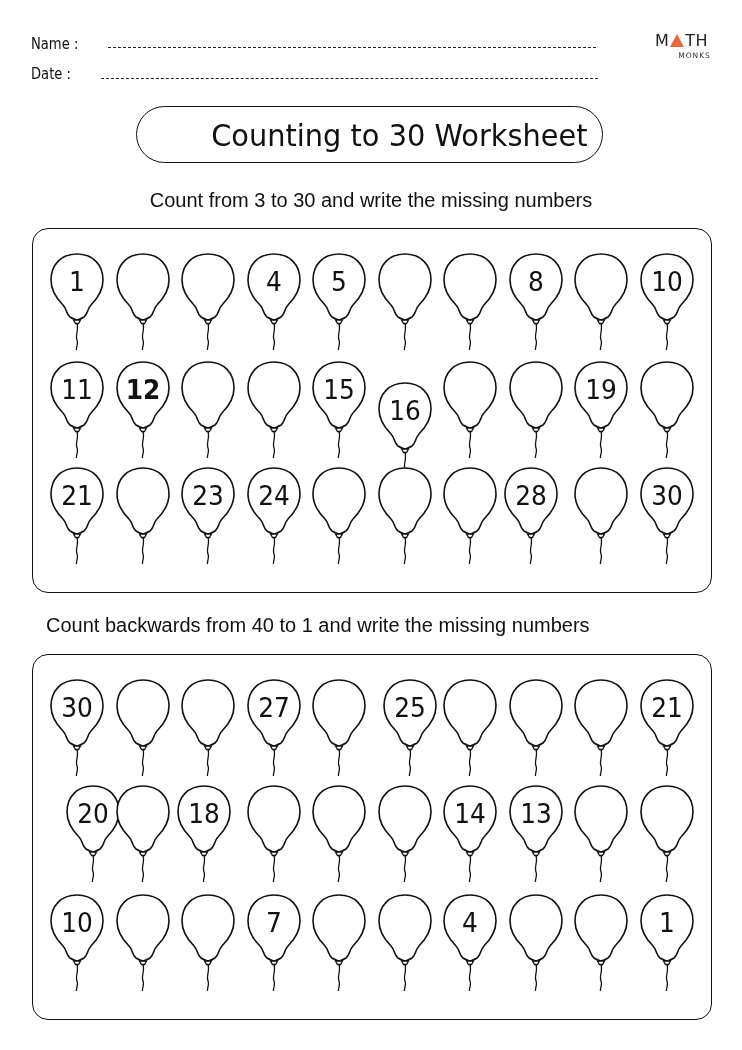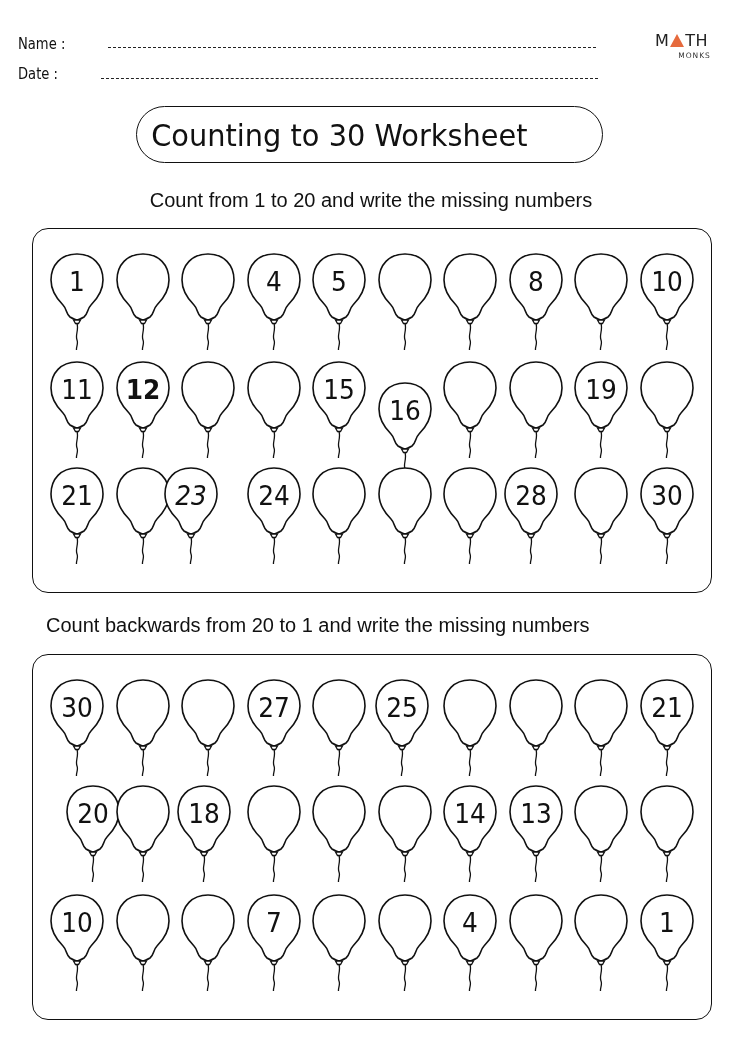--- a/index.html
+++ b/index.html
@@ -1,24 +1,24 @@
 <!DOCTYPE html>
 <html><head>
 <meta charset="utf-8">
 <style>
   html, body { margin: 0; padding: 0; background: #ffffff; }
   body { width: 742px; height: 1050px; position: relative; overflow: hidden; font-family: "Liberation Sans", sans-serif; color: #111; }
-  .field-row { position: absolute; left: 18px; display: flex; align-items: flex-end; }
+  .field-row { position: absolute; left: 31px; display: flex; align-items: flex-end; }
   .field-label { font-family: "DejaVu Sans", sans-serif; font-size: 16px; transform: scaleX(0.82); transform-origin: left bottom; white-space: nowrap; }
   .field-line { position: absolute; border-bottom: 1.5px dashed #222; height: 0; }
   .logo { position: absolute; left: 655px; top: 32px; width: 60px; height: 30px; }
   .logo-math { font-family: "DejaVu Sans", sans-serif; font-size: 16px; letter-spacing: 0.5px; font-weight: 500; display: flex; align-items: flex-end; height: 17px; line-height: 17px; color: #222; }
   .logo-tri { width: 0; height: 0; border-left: 7px solid transparent; border-right: 7px solid transparent; border-bottom: 13px solid #e66a3d; margin: 0 1px 2px 1px; }
   .logo-monks { font-family: "DejaVu Sans", sans-serif; font-size: 7.5px; letter-spacing: 1px; margin-left: 19px; margin-top: 2px; color: #333; text-align: center; }
-  .title-pill { position: absolute; left: 136px; top: 106px; width: 467px; height: 57px; border: 1.5px solid #111; border-radius: 29px; box-sizing: border-box; display: flex; align-items: center; justify-content: flex-start; }
+  .title-pill { position: absolute; left: 136px; top: 106px; width: 467px; height: 57px; border: 1.5px solid #111; border-radius: 29px; box-sizing: border-box; display: flex; align-items: center; justify-content: flex-end; }
   .title-text { font-family: "DejaVu Sans", sans-serif; font-size: 31px; transform: scaleX(0.93); white-space: nowrap; }
   .instruction { position: absolute; left: 0; width: 742px; text-align: center; font-family: "Liberation Sans", sans-serif; font-size: 20px; }
   .instruction.i2 { text-align: left; left: 46px; width: auto; }
   .box { position: absolute; left: 32px; width: 680px; border: 1.5px solid #111; border-radius: 16px; box-sizing: border-box; }
   .balloon { position: absolute; width: 58px; height: 98px; }
   .balloon svg { position: absolute; left: 0; top: 0; }
   .balloon-num { position: absolute; left: 0; top: 14px; width: 58px; text-align: center; font-family: "DejaVu Sans", sans-serif; font-size: 27px; transform: scaleX(0.92); line-height: 32px; color: #111; }
 </style>
 </head>
 <body>
@@ -39,24 +39,24 @@
     <span class="logo-tri"></span>
     <span>TH</span>
   </div>
   <div class="logo-monks">MONKS</div>
 </div>
 
 <div class="title-pill">
   <span class="title-text">Counting to 30 Worksheet</span>
 </div>
 
-<div class="instruction" style="top:189px;">Count from 1 to 20 and write the missing numbers</div>
+<div class="instruction" style="top:189px;">Count from 3 to 30 and write the missing numbers</div>
 <div class="box" id="box0" style="top:228px; height:365px;"></div>
 
-<div class="instruction i2" style="top:614px;">Count backwards from 20 to 1 and write the missing numbers</div>
+<div class="instruction i2" style="top:614px;">Count backwards from 40 to 1 and write the missing numbers</div>
 <div class="box" id="box1" style="top:654px; height:366px;"></div>
 
 <div class="balloon" style="left: 48px; top: 252px;">
     <svg width="58" height="98" viewBox="0 0 58 98">
       <path d="M29 2 C13 2 3 13 3 28 C3 40 10 48 15 53 C19 57 18 62 22 65 C25 67 27 67 29 68 C31 67 33 67 36 65 C40 62 39 57 43 53 C48 48 55 40 55 28 C55 13 45 2 29 2 Z" fill="#fff" stroke="#111" stroke-width="1.6"></path>
       <path d="M25.5 68 L32.5 68 L30.5 71.5 L27.5 71.5 Z" fill="#fff" stroke="#111" stroke-width="1.3"></path>
       <path d="M29 71.5 C31 78 27 83 29 88 C30.5 92 28 95 28.5 98" fill="none" stroke="#111" stroke-width="1.3"></path>
     </svg>
     <div class="balloon-num">1</div>
   </div>
@@ -221,21 +221,21 @@
     <div class="balloon-num">21</div>
   </div>
 <div class="balloon" style="left: 113.5px; top: 466px;">
     <svg width="58" height="98" viewBox="0 0 58 98">
       <path d="M29 2 C13 2 3 13 3 28 C3 40 10 48 15 53 C19 57 18 62 22 65 C25 67 27 67 29 68 C31 67 33 67 36 65 C40 62 39 57 43 53 C48 48 55 40 55 28 C55 13 45 2 29 2 Z" fill="#fff" stroke="#111" stroke-width="1.6"></path>
       <path d="M25.5 68 L32.5 68 L30.5 71.5 L27.5 71.5 Z" fill="#fff" stroke="#111" stroke-width="1.3"></path>
       <path d="M29 71.5 C31 78 27 83 29 88 C30.5 92 28 95 28.5 98" fill="none" stroke="#111" stroke-width="1.3"></path>
     </svg>
     <div class="balloon-num"></div>
   </div>
-<div class="balloon" style="left: 162px; top: 466px; font-style: italic;">
+<div class="balloon" style="left: 179px; top: 466px;">
     <svg width="58" height="98" viewBox="0 0 58 98">
       <path d="M29 2 C13 2 3 13 3 28 C3 40 10 48 15 53 C19 57 18 62 22 65 C25 67 27 67 29 68 C31 67 33 67 36 65 C40 62 39 57 43 53 C48 48 55 40 55 28 C55 13 45 2 29 2 Z" fill="#fff" stroke="#111" stroke-width="1.6"></path>
       <path d="M25.5 68 L32.5 68 L30.5 71.5 L27.5 71.5 Z" fill="#fff" stroke="#111" stroke-width="1.3"></path>
       <path d="M29 71.5 C31 78 27 83 29 88 C30.5 92 28 95 28.5 98" fill="none" stroke="#111" stroke-width="1.3"></path>
     </svg>
     <div class="balloon-num">23</div>
   </div>
 <div class="balloon" style="left: 244.5px; top: 466px;">
     <svg width="58" height="98" viewBox="0 0 58 98">
       <path d="M29 2 C13 2 3 13 3 28 C3 40 10 48 15 53 C19 57 18 62 22 65 C25 67 27 67 29 68 C31 67 33 67 36 65 C40 62 39 57 43 53 C48 48 55 40 55 28 C55 13 45 2 29 2 Z" fill="#fff" stroke="#111" stroke-width="1.6"></path>
@@ -325,21 +325,21 @@
     <div class="balloon-num">27</div>
   </div>
 <div class="balloon" style="left: 310px; top: 678px;">
     <svg width="58" height="98" viewBox="0 0 58 98">
       <path d="M29 2 C13 2 3 13 3 28 C3 40 10 48 15 53 C19 57 18 62 22 65 C25 67 27 67 29 68 C31 67 33 67 36 65 C40 62 39 57 43 53 C48 48 55 40 55 28 C55 13 45 2 29 2 Z" fill="#fff" stroke="#111" stroke-width="1.6"></path>
       <path d="M25.5 68 L32.5 68 L30.5 71.5 L27.5 71.5 Z" fill="#fff" stroke="#111" stroke-width="1.3"></path>
       <path d="M29 71.5 C31 78 27 83 29 88 C30.5 92 28 95 28.5 98" fill="none" stroke="#111" stroke-width="1.3"></path>
     </svg>
     <div class="balloon-num"></div>
   </div>
-<div class="balloon" style="left: 373px; top: 678px;">
+<div class="balloon" style="left: 381px; top: 678px;">
     <svg width="58" height="98" viewBox="0 0 58 98">
       <path d="M29 2 C13 2 3 13 3 28 C3 40 10 48 15 53 C19 57 18 62 22 65 C25 67 27 67 29 68 C31 67 33 67 36 65 C40 62 39 57 43 53 C48 48 55 40 55 28 C55 13 45 2 29 2 Z" fill="#fff" stroke="#111" stroke-width="1.6"></path>
       <path d="M25.5 68 L32.5 68 L30.5 71.5 L27.5 71.5 Z" fill="#fff" stroke="#111" stroke-width="1.3"></path>
       <path d="M29 71.5 C31 78 27 83 29 88 C30.5 92 28 95 28.5 98" fill="none" stroke="#111" stroke-width="1.3"></path>
     </svg>
     <div class="balloon-num">25</div>
   </div>
 <div class="balloon" style="left: 441px; top: 678px;">
     <svg width="58" height="98" viewBox="0 0 58 98">
       <path d="M29 2 C13 2 3 13 3 28 C3 40 10 48 15 53 C19 57 18 62 22 65 C25 67 27 67 29 68 C31 67 33 67 36 65 C40 62 39 57 43 53 C48 48 55 40 55 28 C55 13 45 2 29 2 Z" fill="#fff" stroke="#111" stroke-width="1.6"></path>

